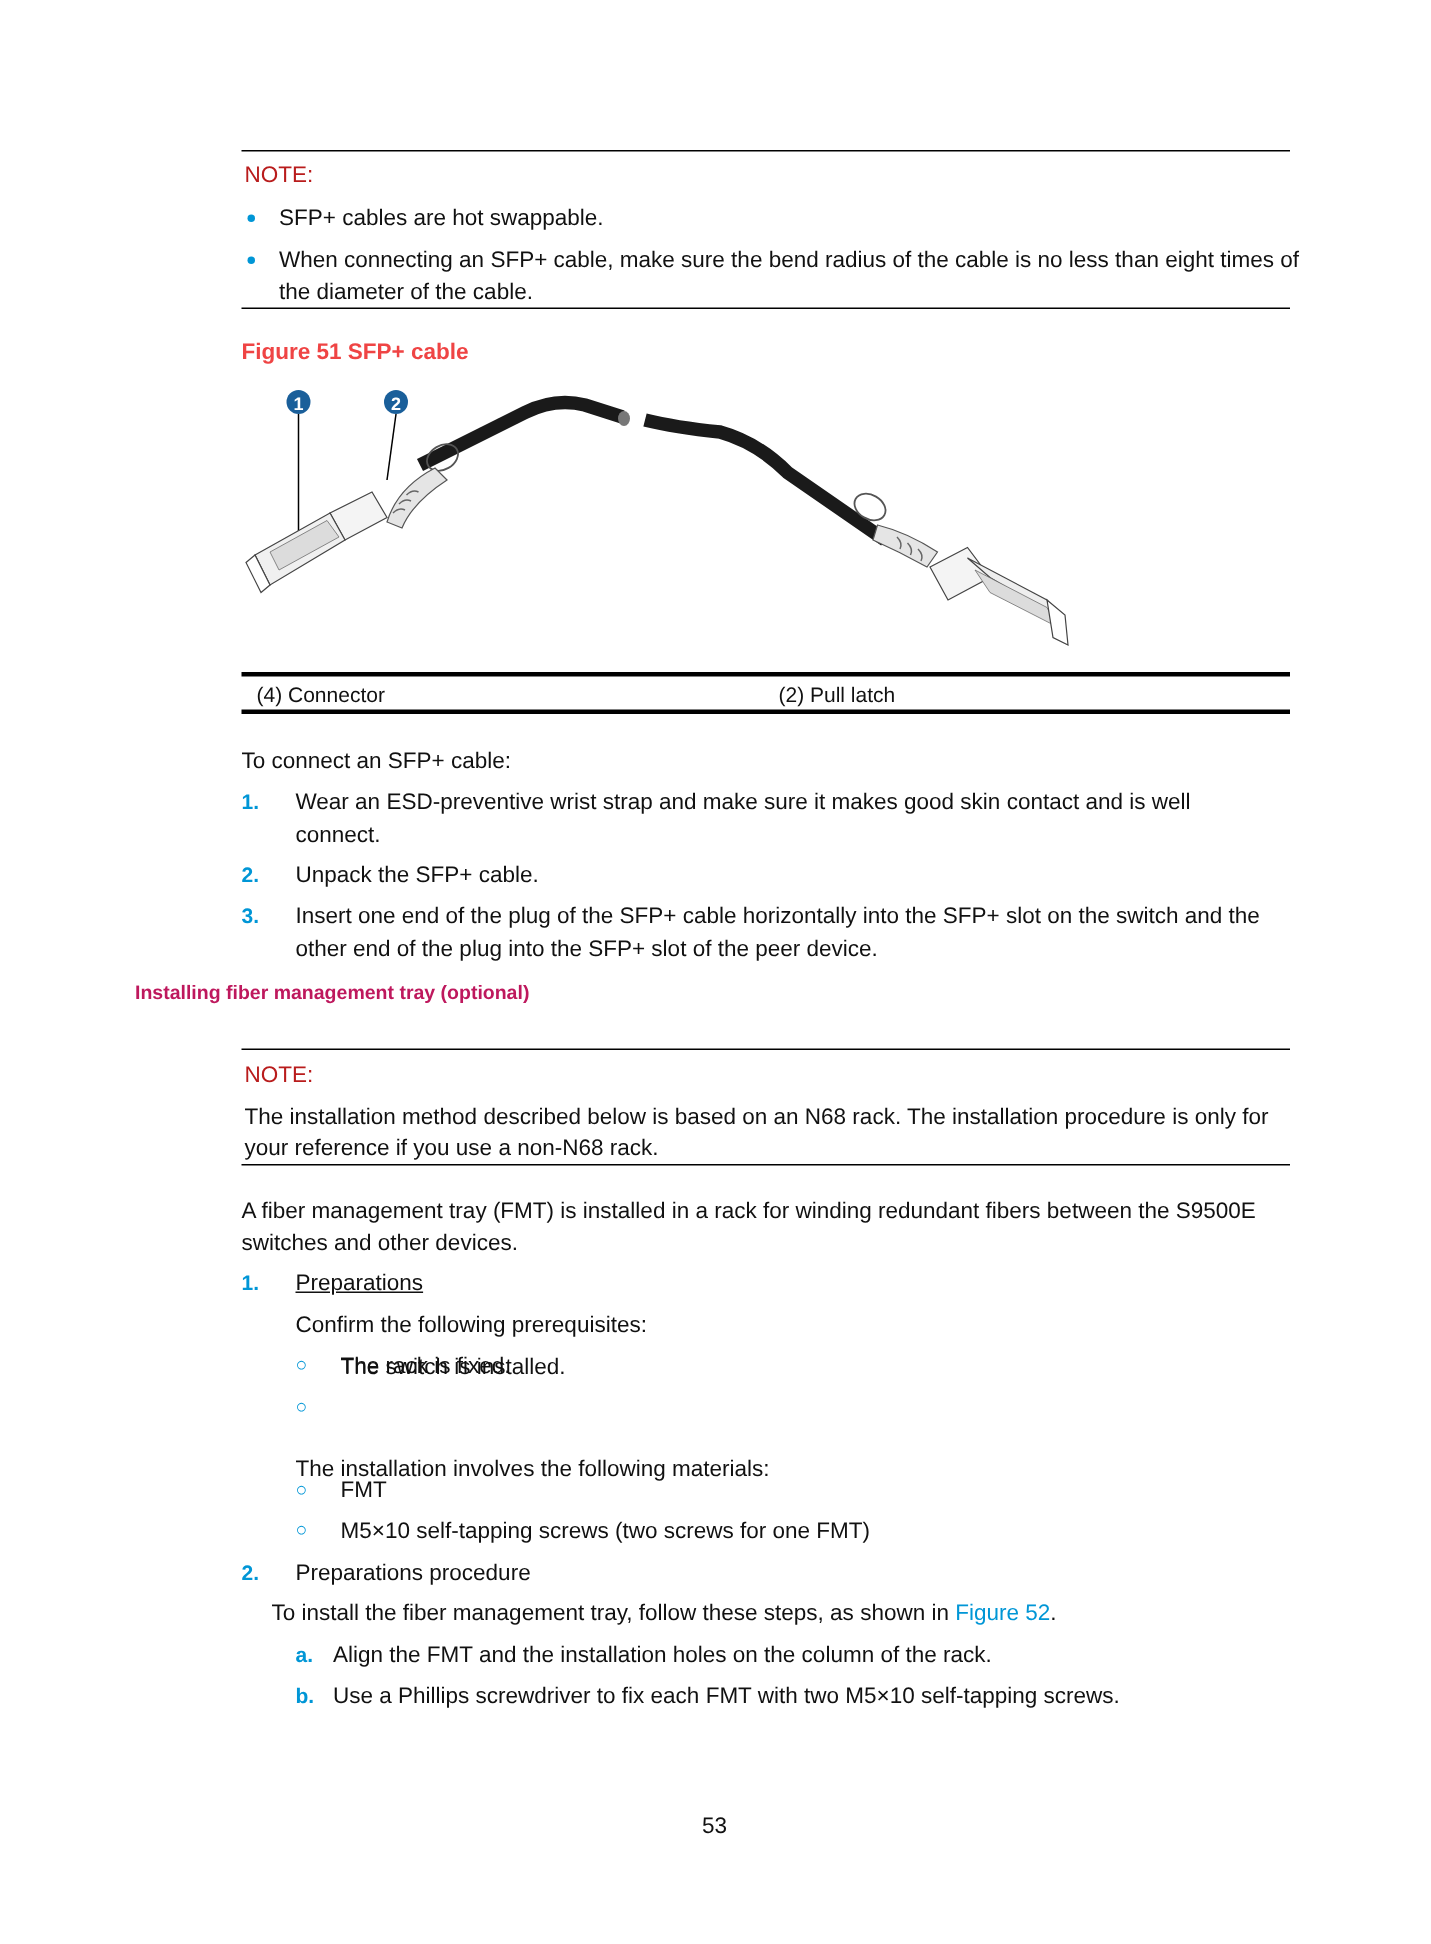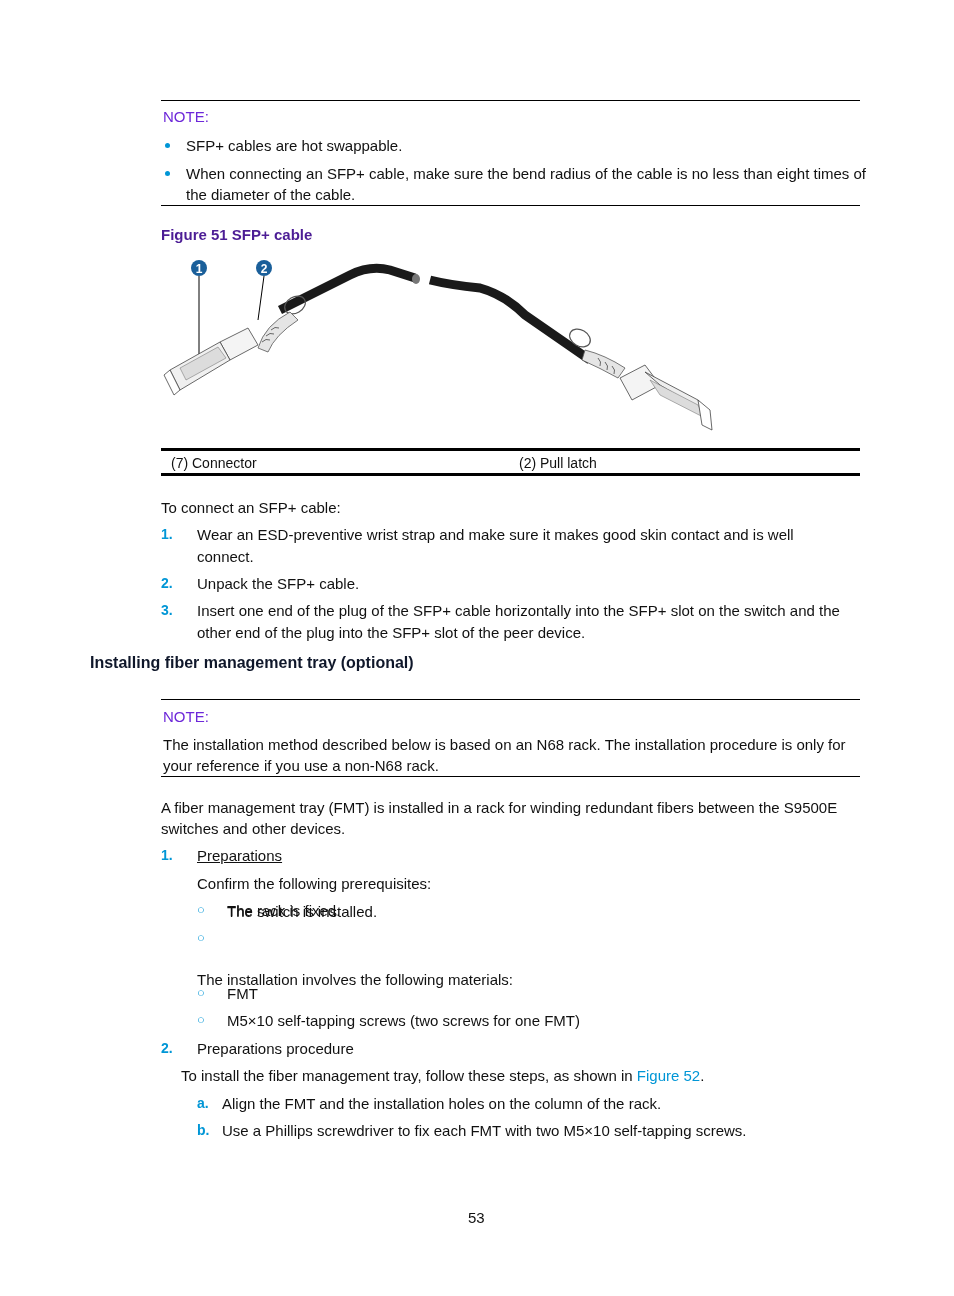--- a/index.html
+++ b/index.html
@@ -3,32 +3,32 @@
   <meta charset="utf-8">
   <style>
     html, body { margin: 0; padding: 0; background: #ffffff; }
     body {
       width: 954px; height: 1296px; position: relative; overflow: hidden;
       font-family: "Liberation Sans", "DejaVu Sans", sans-serif;
       color: #111111; font-size: 15px;
     }
     .abs { position: absolute; }
     .rule { position: absolute; left: 161px; width: 699px; background: #000; }
-    .note-label { color: #6d28d9; font-size: 15px; }
+    .note-label { color: #b91c1c; font-size: 15px; }
     .text { font-size: 15px; line-height: 21px; white-space: nowrap; }
     .bullet-dot {
       position: absolute; width: 5px; height: 5px; border-radius: 50%;
       background: #0096d6;
     }
     .circle-bullet {
       position: absolute; color: #0096d6; font-size: 13px;
     }
     .num { position: absolute; color: #0096d6; font-weight: bold; font-size: 14px; }
-    .fig-title { color: #4c1d95; font-weight: bold; font-size: 15px; }
-    .section-title { color: #0f172a; font-weight: bold; font-size: 16px; }
+    .fig-title { color: #ef4444; font-weight: bold; font-size: 15px; }
+    .section-title { color: #be185d; font-weight: bold; font-size: 13px; }
     .link { color: #0096d6; }
     .legend-text { font-size: 14px; }
   </style>
 </head>
 <body>
 
 <div class="rule" style="top:100px;height:1px;"></div>
 <div class="abs note-label" style="left:163px;top:108px;">NOTE:</div>
 <span class="bullet-dot" style="left:165px;top:143px;"></span>
 <div class="abs text" style="left:186px;top:135px;">SFP+ cables are hot swappable.</div>
@@ -69,21 +69,21 @@
     <path d="M448 108 q4 4 2 8 M455 112 q4 4 2 8 M462 116 q4 4 2 8" stroke="#666" fill="none" stroke-width="1"></path>
 
     <polygon points="470,128 495,115 510,135 482,150" fill="#f4f4f4" stroke="#444" stroke-width="0.8"></polygon>
     <polygon points="495,122 510,135 560,165 548,150" fill="#eee" stroke="#444" stroke-width="0.8"></polygon>
     <polygon points="500,130 548,155 555,168 510,145" fill="#dcdcdc" stroke="#666" stroke-width="0.5"></polygon>
     <path d="M548 150 L560 160 L562 180 L552 175 Z" fill="#fff" stroke="#444" stroke-width="0.8"></path>
   </svg>
 </div>
 
 <div class="rule" style="top:448px;height:3px;"></div>
-<div class="abs legend-text" style="left:171px;top:455px;">(7) Connector</div>
+<div class="abs legend-text" style="left:171px;top:455px;">(4) Connector</div>
 <div class="abs legend-text" style="left:519px;top:455px;">(2) Pull latch</div>
 <div class="rule" style="top:473px;height:3px;"></div>
 
 <div class="abs text" style="left:161px;top:497px;">To connect an SFP+ cable:</div>
 
 <div class="num" style="left:161px;top:526px;">1.</div>
 <div class="abs text" style="left:197px;top:524px;">Wear an ESD-preventive wrist strap and make sure it makes good skin contact and is well</div>
 <div class="abs text" style="left:197px;top:546px;">connect.</div>
 
 <div class="num" style="left:161px;top:575px;">2.</div>

